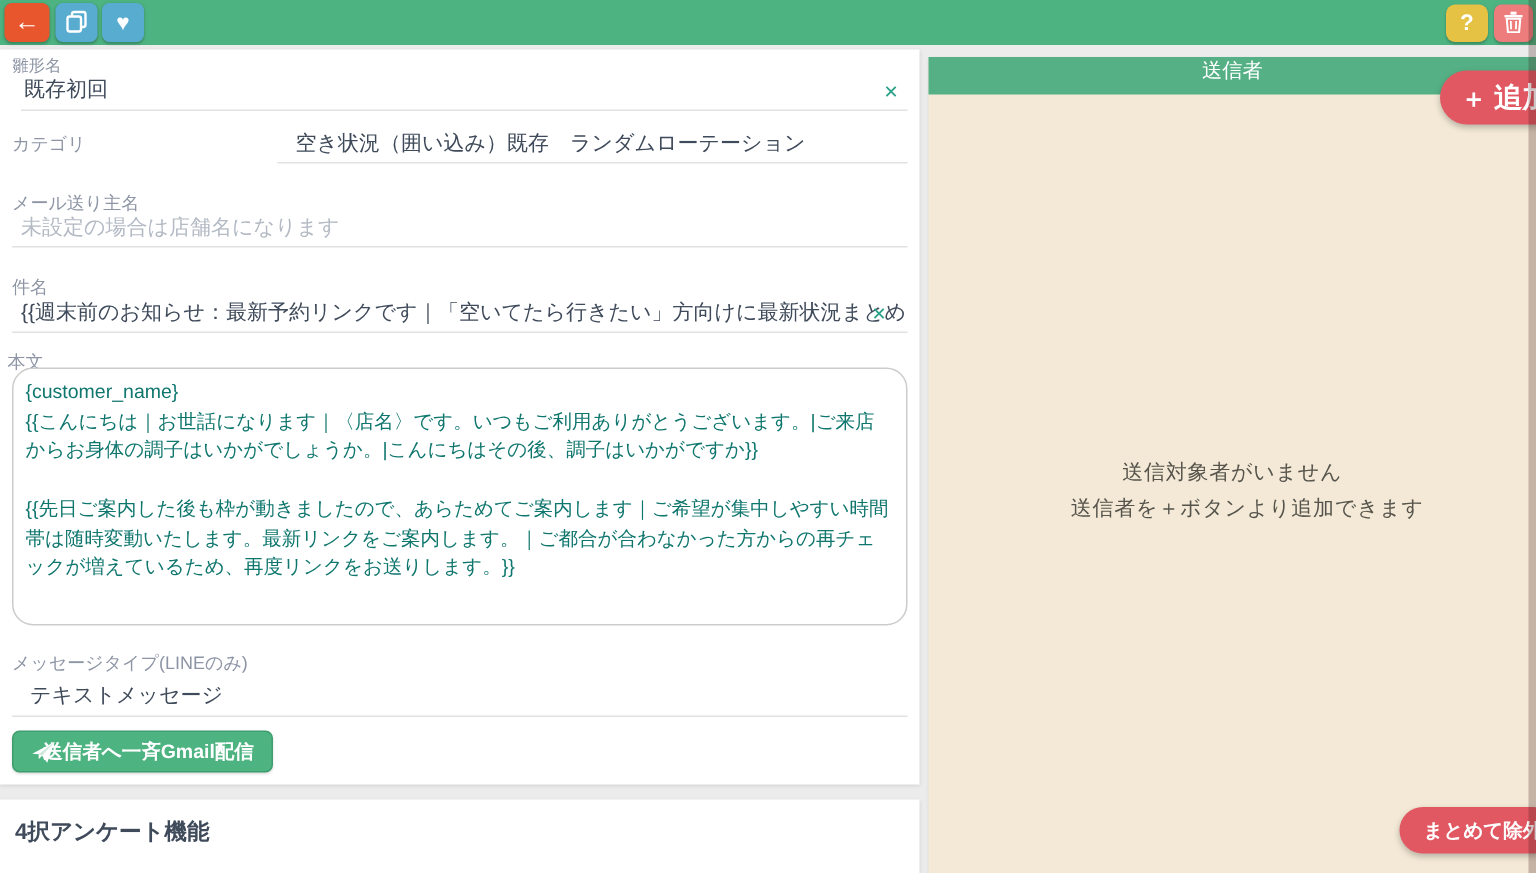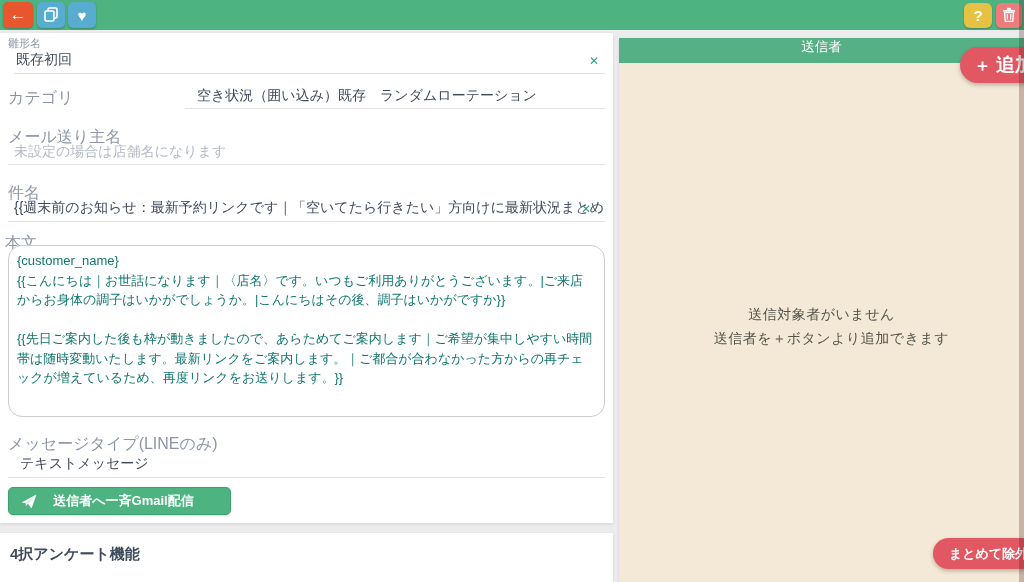--- a/index.html
+++ b/index.html
@@ -27,37 +27,37 @@
   .tb-help { left:964px; top:3px; width:28px; height:25px; background:#e6c244; border-radius:6px; font-size:15px; font-weight:bold; }
   .tb-trash { left:996px; top:3px; width:26px; height:25px; background:#ed7c7c; }
   
   .card {
     position:absolute; background:#fff;
     box-shadow:0 1px 3px rgba(0,0,0,0.10);
   }
   .card-form { left:0; top:33px; width:613px; height:490px; }
   .card-survey { left:0; top:533px; width:613px; height:49px; }
   .survey-title { position:absolute; left:10px; top:12px; font-size:15px; font-weight:bold; color:#3f4a5a; }
-  .flabel { position:absolute; font-size:16px; color:#8d95a5; }
+  .flabel { position:absolute; font-size:12px; color:#8d95a5; }
   .fvalue { position:absolute; font-size:14px; color:#3f4a5a; }
   .fline { position:absolute; height:1px; background:#e2e2e2; }
   .clear-x { position:absolute; color:#2ba188; font-size:12px; font-weight:bold; cursor:pointer; }
   .txt-input {
     position:absolute; border:none; outline:none; background:transparent;
     font-family:inherit; font-size:14px; color:#3f4a5a; padding:0;
   }
   .txt-input::placeholder { color:#b3bac4; opacity:1; }
   .body-textarea {
     position:absolute; left:8px; top:212px; width:597px; height:172px;
     border:1px solid #ccc; border-radius:14px; resize:none; outline:none;
     font-family:inherit; font-size:13px; line-height:1.5; color:#0f766e;
     padding:5px 8px; background:#fff; overflow:hidden;
   }
   .gmail-btn {
-    position:absolute; left:8px; top:454px; width:223px; height:28px;
+    position:absolute; left:8px; top:454px; width:174px; height:28px;
     background:#4db381; border:1px solid #3f9e6f; border-radius:5px; cursor:pointer;
     color:#fff; font-size:13px; font-weight:bold; font-family:inherit;
     display:flex; align-items:center; justify-content:center; gap:8px;
     box-shadow:0 1px 2px rgba(0,0,0,0.15);
   }
   .gmail-btn svg { position:absolute; left:12px; top:6px; }
   
   .recipients {
     position:absolute; left:619px; top:38px; width:405px; height:544px;
     background:#f3e9d6; box-shadow:0 1px 3px rgba(0,0,0,0.10);

